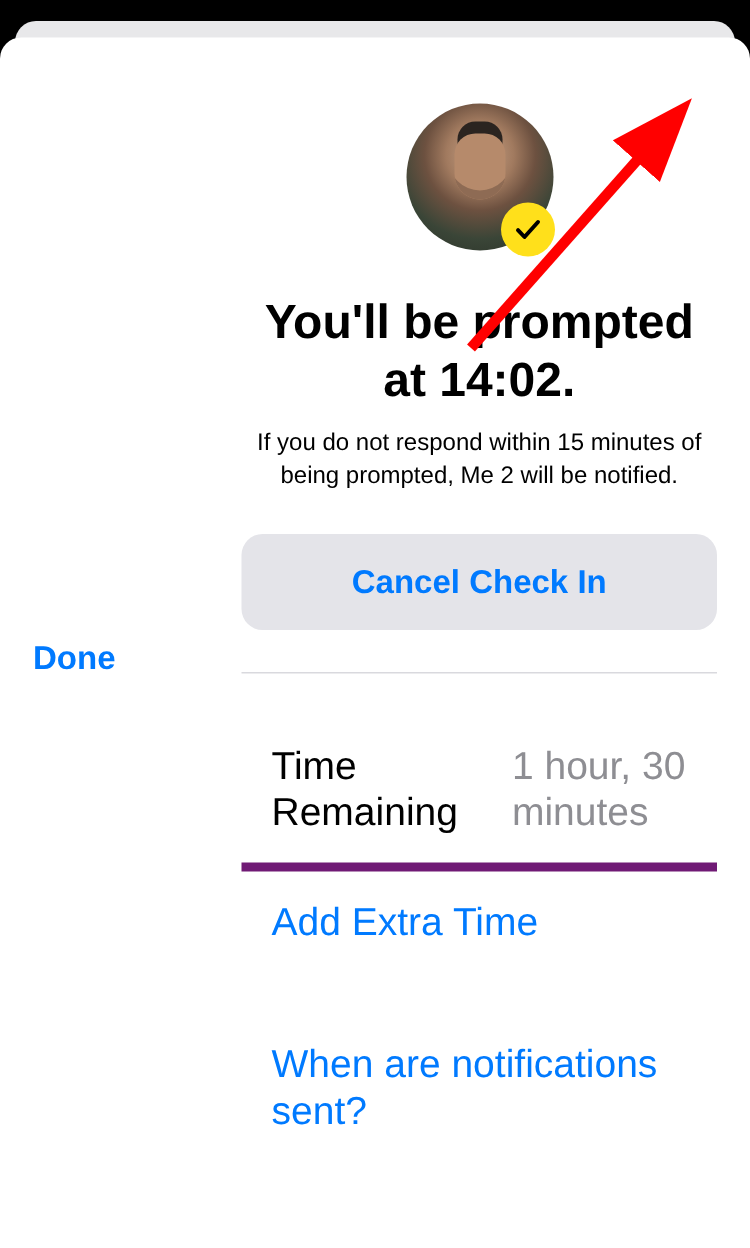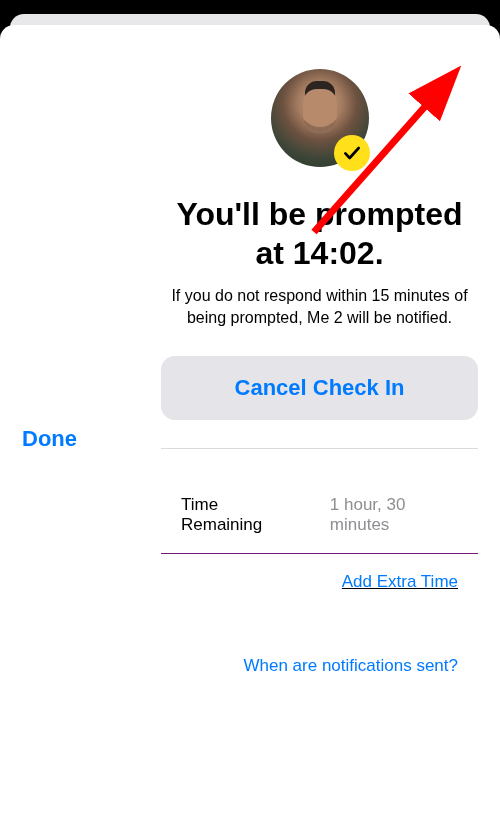--- a/index.html
+++ b/index.html
@@ -120,28 +120,27 @@
       border-top: 1px solid #d9d9de;
       margin: 28px 0 0 0;
     }
     .card {
       background: #fff;
       border-radius: 14px;
       margin-top: 28px;
     }
     .row {
       display: flex;
-      justify-content: flex-end;
+      justify-content: flex-start;
       align-items: center;
       padding: 18px 20px;
-      font-size: 17px;
+      font-size: 26px;
     }
     .row + .row {
-      border-top: 1px solid #701a75;
-      text-decoration: underline;
+      border-top: 6px solid #701a75;
     }
     .row-label { color: #000; }
     .row-value { color: #8e8e93; margin-left: 36px; }
     .row-link { color: #007aff; cursor: pointer; }
     .arrow {
       position: absolute;
       pointer-events: none;
       top: 62px;
       left: 304px;
     }

